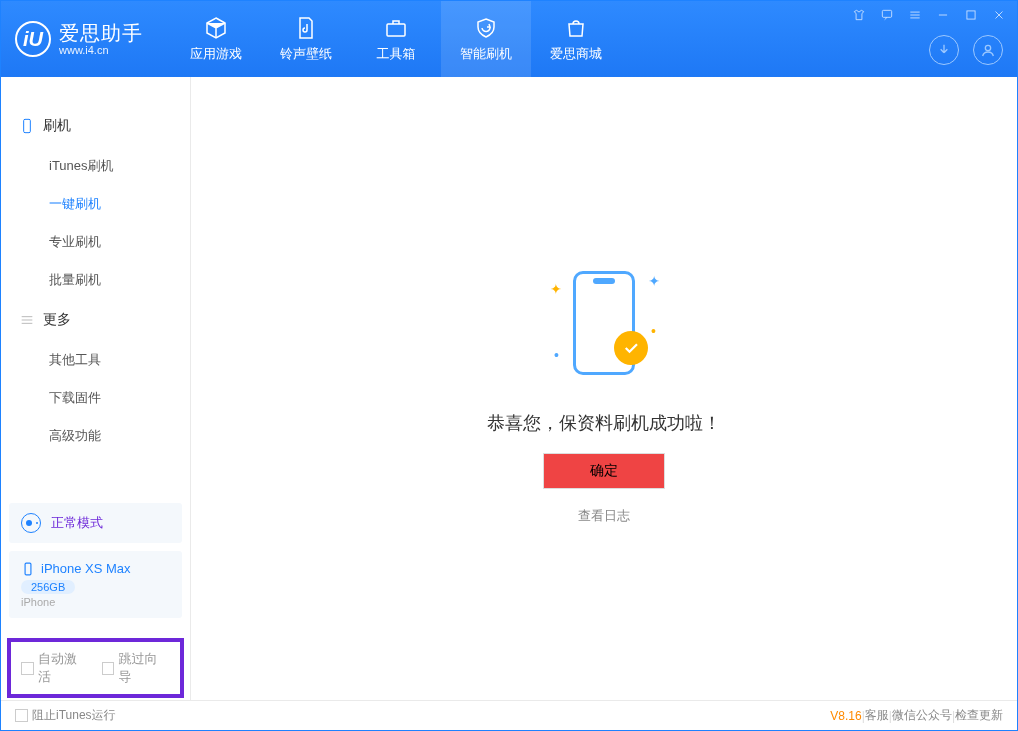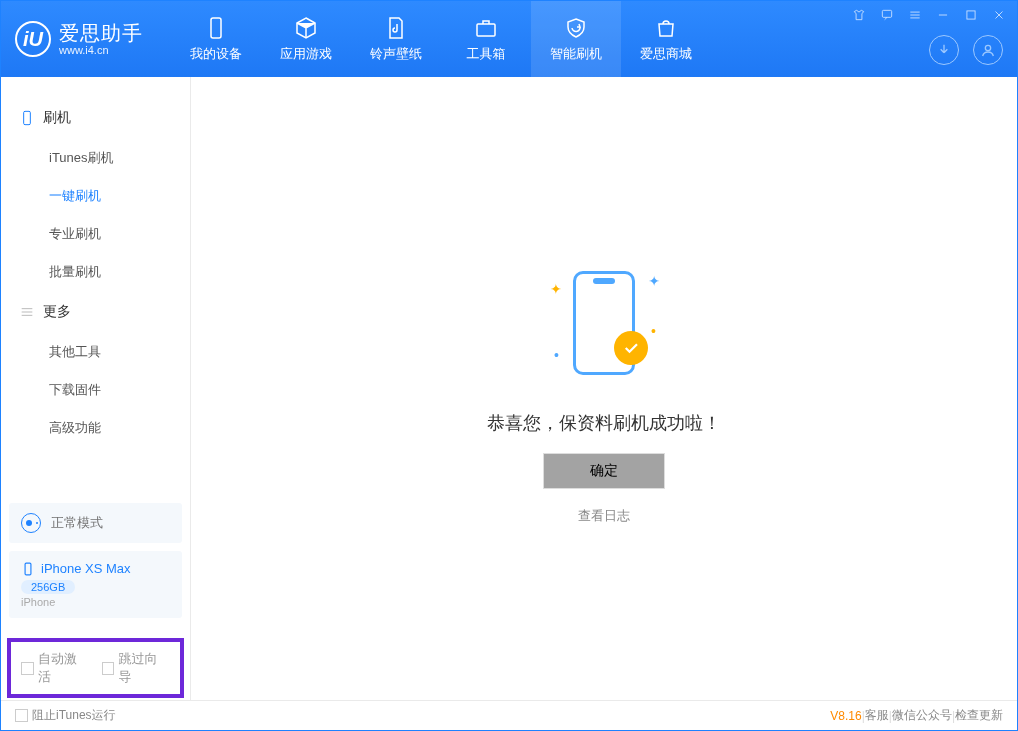--- a/index.html
+++ b/index.html
@@ -20,28 +20,28 @@
 .win-controls { position: absolute; top: 6px; right: 10px; display: flex; gap: 12px; }
 .win-controls .wc { width: 16px; height: 16px; cursor: pointer; color: #cfe3ff; display:flex; align-items:center; justify-content:center; }
 .win-controls svg { width: 14px; height: 14px; stroke: #cfe3ff; fill: none; stroke-width: 1.5; }
 .header-right { position: absolute; right: 14px; bottom: 12px; display: flex; gap: 14px; }
 .circle-btn { width: 30px; height: 30px; border: 1.5px solid #9cc8ff; border-radius: 50%; display: flex; align-items: center; justify-content: center; cursor: pointer; }
 .circle-btn svg { width: 16px; height: 16px; stroke: #9cc8ff; fill: none; stroke-width: 2; }
 
 
 .body { display: flex; height: calc(100% - 76px - 30px); }
 .sidebar { width: 190px; border-right: 1px solid #eaeaea; display: flex; flex-direction: column; }
-.side-list { flex: 1; padding-top: 20px; overflow: auto; }
+.side-list { flex: 1; padding-top: 28px; overflow: auto; }
 .side-group { display: flex; align-items: center; gap: 8px; padding: 12px 18px; color: #333; font-size: 14px; }
 .side-group svg { width: 16px; height: 16px; }
 .side-sub { padding: 10px 18px 10px 48px; font-size: 13px; color: #555; cursor: pointer; }
 .side-sub.active { color: #1e82ff; }
 .side-bottom { padding: 8px; }
 .mode-card, .device-card { background: #f4f8fc; border-radius: 3px; padding: 10px 12px; margin-bottom: 8px; }
-.mode-card { display: flex; align-items: center; gap: 10px; font-size: 13px; color: #737373; }
+.mode-card { display: flex; align-items: center; gap: 10px; font-size: 13px; color: #6d28d9; }
 .mode-icon { width: 20px; height: 20px; border: 1.5px solid #1e82ff; border-radius: 50%; display:flex; align-items:center; justify-content:center; }
 .mode-icon::after { content:""; width:6px; height:6px; background:#1e82ff; border-radius:50%; box-shadow: 8px 0 0 -2px #1e82ff; transform: translateX(-2px); }
 .device-card { font-size: 13px; }
 .device-card .dname { color: #1e82ff; font-weight: 500; display:flex; align-items:center; gap:6px; }
 .device-card .dname svg { width:14px; height:14px; }
 .device-card .pill { display: inline-block; background: #e1efff; color: #1e82ff; border-radius: 10px; padding: 1px 10px; font-size: 11px; margin-top: 4px; }
 .device-card .dtype { color: #aaa; font-size: 11px; margin-top: 2px; }
 .check-row { border: 4px solid #6d28d9; padding: 8px 10px; display: flex; gap: 12px; font-size: 13px; color: #999; margin: 4px 6px 2px 6px; }
 .chk { display: flex; align-items: center; gap: 4px; cursor: pointer; }
 .chk-box { width: 13px; height: 13px; border: 1px solid #ccc; }
@@ -49,21 +49,21 @@
 
 .main { flex: 1; display: flex; flex-direction: column; align-items: center; justify-content: center; gap: 18px; color: #333; }
 .illus { position: relative; width: 140px; height: 140px; display:flex; align-items:center; justify-content:center; }
 .phone { width: 62px; height: 104px; border: 3px solid #4fa8ff; border-radius: 10px; background:#fff; position: relative; }
 .phone::before { content:""; position:absolute; top:4px; left:50%; transform:translateX(-50%); width:22px; height:6px; background:#4fa8ff; border-radius:3px; }
 .check-badge { position:absolute; right: 26px; bottom: 28px; width:34px; height:34px; background:#ffb400; border-radius:50%; display:flex; align-items:center; justify-content:center; }
 .check-badge svg { width:18px; height:18px; stroke:#fff; fill:none; stroke-width:3; }
 .sparkle { position:absolute; font-size: 14px; color:#4fa8ff; }
 .s1 { left: 16px; top: 28px; color:#ffb400; } .s2 { right: 14px; top: 20px; } .s3 { left: 20px; bottom: 30px; } .s4 { right: 18px; bottom: 54px; color:#ffb400; }
 .success-text { font-size: 18px; color: #333; }
-.ok-btn { border: 1px solid #ddd; background: #a3a3a3; padding: 8px 46px; font-size: 14px; cursor: pointer; }
+.ok-btn { border: 1px solid #ddd; background: #ef4444; padding: 8px 46px; font-size: 14px; cursor: pointer; }
 .log-link { color: #888; font-size: 13px; cursor: pointer; }
 
 
 .footer { height: 30px; border-top: 1px solid #eaeaea; display: flex; align-items: center; padding: 0 14px; font-size: 12px; color: #888; }
 .footer .left { display: flex; align-items: center; gap: 6px; }
 .footer .right { margin-left: auto; display: flex; align-items: center; gap: 0; }
 .footer .sep { color: #ddd; }
 .footer .ver { color: #ff8a00; }
 .footer .lnk { cursor: pointer; }
 </style>
@@ -75,28 +75,20 @@
     <div class="logo-circle">iU</div>
     <div class="logo-text">
       <span class="big">爱思助手</span>
       <span class="small">www.i4.cn</span>
     </div>
   </div>
   <div class="nav">
     <div class="nav-item">
       <span class="nav-icon">
           <svg viewBox="0 0 24 24">
-            <rect x="7" y="2" width="10" height="20" rx="2" fill="none" stroke-width="1.5"></rect>
-          </svg>
-        </span>
-      <span>我的设备</span>
-    </div>
-    <div class="nav-item">
-      <span class="nav-icon">
-          <svg viewBox="0 0 24 24">
             <path d="M12 2l9 5v10l-9 5-9-5V7z" fill="none" stroke-width="1.5"></path>
             <path d="M3 7l9 5 9-5M12 12v10" stroke-width="1.5"></path>
           </svg>
         </span>
       <span>应用游戏</span>
     </div>
     <div class="nav-item">
       <span class="nav-icon">
           <svg viewBox="0 0 24 24">
             <path d="M6 2h9l3 3v17H6z" fill="none" stroke-width="1.5"></path>

